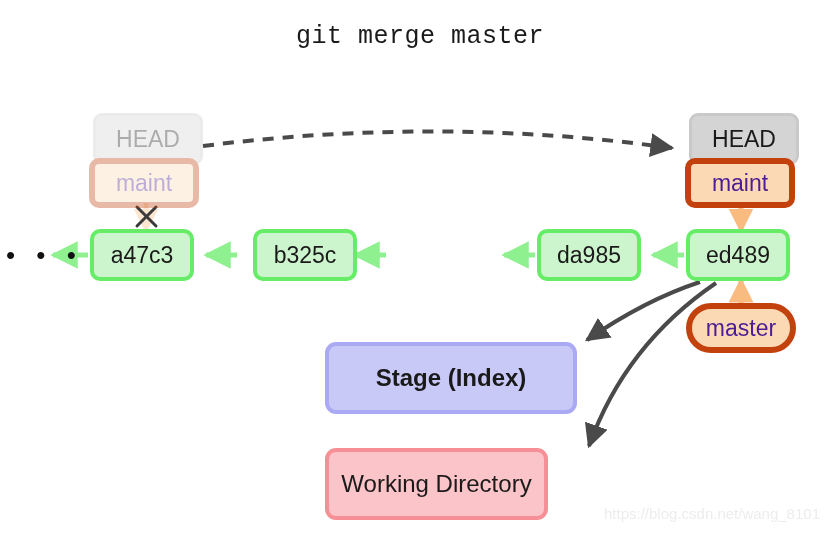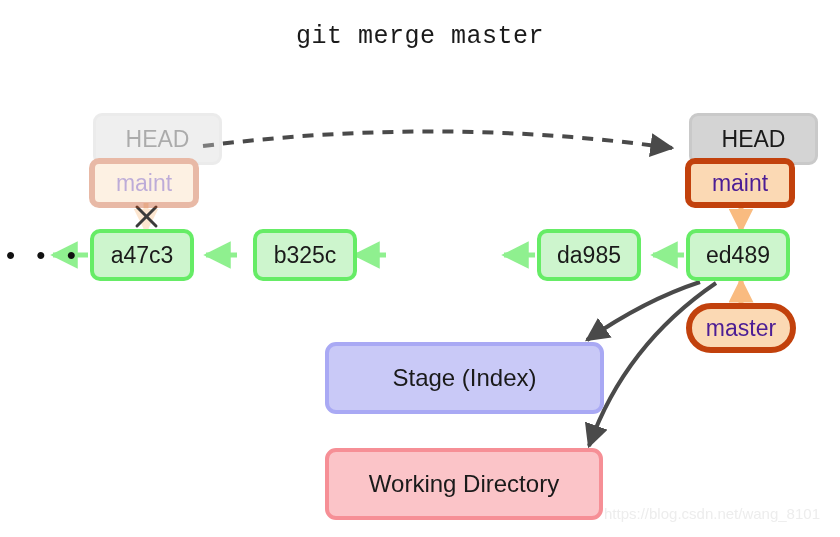--- a/index.html
+++ b/index.html
@@ -53,21 +53,21 @@
     height: 52px;
     border-radius: 10px;
     border: 4px solid #66ec66;
     background: #cdf5cd;
     color: #1a1a1a;
     font-size: 23px;
     top: 229px;
   }
 
   .head-box {
-    width: 129px;
+    width: 110px;
     height: 52px;
     border-radius: 9px;
     border: 3px solid #c9c9c9;
     background: #d4d4d4;
     color: #1a1a1a;
     font-size: 23px;
   }
 
   .ref-box {
     width: 110px;
@@ -77,33 +77,34 @@
     background: #fbd9b4;
     color: #4c1d95;
     font-size: 23px;
   }
 
   .ghost {
     opacity: 0.36;
   }
 
   .stage-box {
-    width: 279px;
+    width: 252px;
     height: 72px;
     border-radius: 11px;
     border: 4px solid #a9a9f4;
     background: #c9c9f7;
     color: #1a1a1a;
     font-size: 24px;
     left: 325px;
     top: 342px;
+    font-weight: bold;
   }
 
   .work-box {
-    width: 278px;
+    width: 223px;
     height: 72px;
     border-radius: 11px;
     border: 4px solid #f68f96;
     background: #fbc4c8;
     color: #1a1a1a;
     font-size: 24px;
     left: 325px;
     top: 448px;
   }
 

